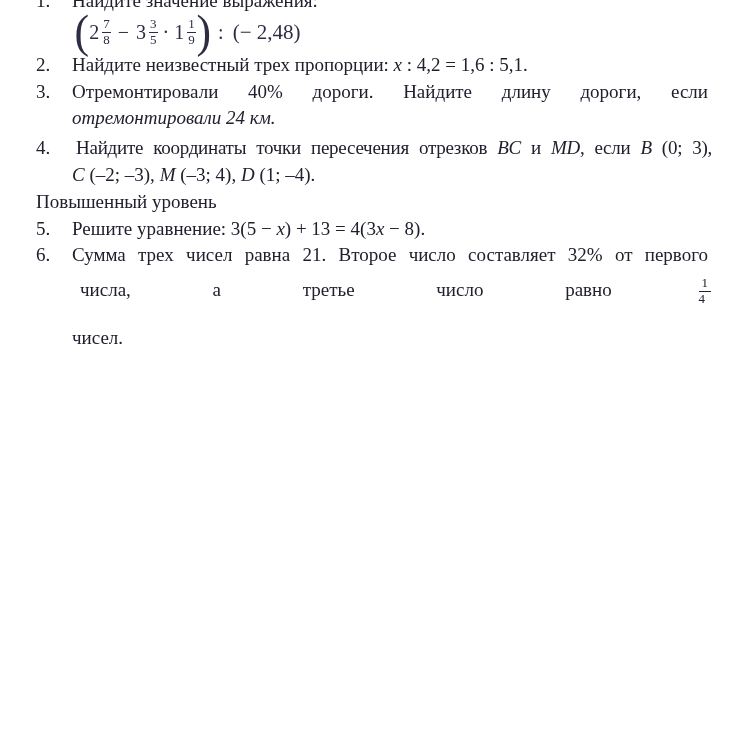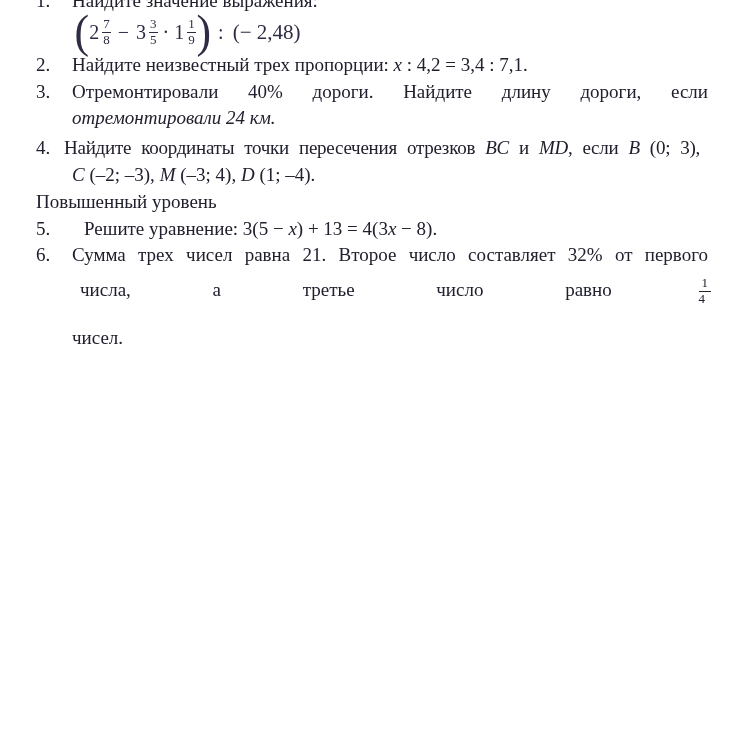--- a/index.html
+++ b/index.html
@@ -109,39 +109,39 @@
       <span class="fd">9</span>
     </span>
   </span>
   <span class="bigparen">)</span>
   <span class="opcolon">:</span>
   <span class="divisor">(− 2,48)</span>
 </div>
 
 <div class="line num" style="left:36px; top:54px;">2.</div>
 <div class="line" style="left:72px; top:54px;">
-  <span>Найдите неизвестный трех пропорции: </span><span class="it">x</span><span> : 4,2 = 3,4 : 7,1.</span>
+  <span>Найдите неизвестный трех пропорции: </span><span class="it">x</span><span> : 4,2 = 1,6 : 5,1.</span>
 </div>
 
 <div class="line num" style="left:36px; top:81px;">3.</div>
 <div class="line just" style="left:72px; top:81px;">Отремонтировали 40% дороги. Найдите длину дороги, если</div>
 <div class="line" style="left:72px; top:107px;font-style:italic;">отремонтировали 24 км.</div>
 
 <div class="line num" style="left:36px; top:137px;">4.</div>
-<div class="line just tight" style="left:64px; top:137px;">
+<div class="line just tight" style="left:76px; top:137px;">
   <span>Найдите координаты точки пересечения отрезков </span><span class="it">BC</span><span> и </span><span class="it">MD</span><span>, если </span><span class="it">B</span><span> (0; 3),</span>
 </div>
 <div class="line" style="left:72px; top:164px;">
   <span class="it">C</span><span> (–2; –3), </span><span class="it">M</span><span> (–3; 4), </span><span class="it">D</span><span> (1; –4).</span>
 </div>
 
 <div class="line heading" style="left:36px; top:191px;">Повышенный уровень</div>
 
 <div class="line num" style="left:36px; top:218px;">5.</div>
-<div class="line" style="left:84px; top:218px;text-align:right;">
+<div class="line" style="left:72px; top:218px;text-align:right;">
   <span>Решите уравнение: 3(5 − </span><span class="it">x</span><span>) + 13 = 4(3</span><span class="it">x</span><span> − 8).</span>
 </div>
 
 <div class="line num" style="left:36px; top:244px;">6.</div>
 <div class="line just" style="left:72px; top:244px;">Сумма трех чисел равна 21. Второе число составляет 32% от первого</div>
 <div class="line just l6b" style="left:80px; top:273px;">
   <span>числа, а третье число равно</span>
   <span class="ifrac">
     <span class="fn">1</span>
     <span class="fd">4</span>

